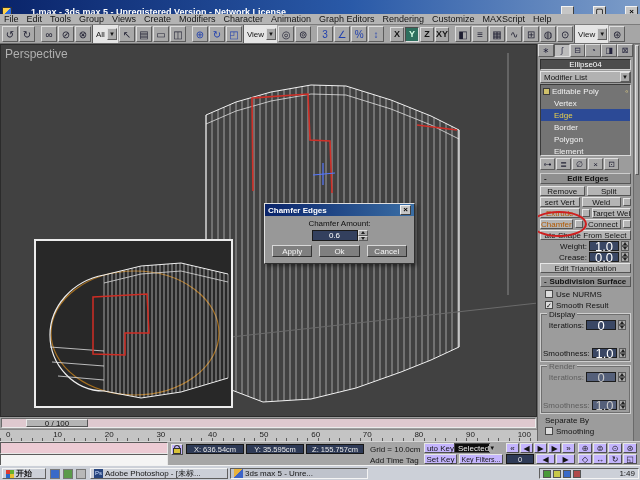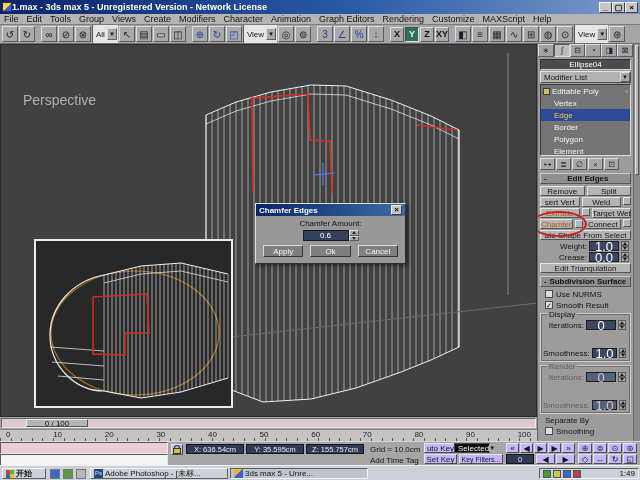--- a/index.html
+++ b/index.html
@@ -1,23 +1,23 @@
 <!DOCTYPE html>
 <html><head>
 <meta charset="utf-8">
 <style>
   * { margin:0; padding:0; box-sizing:border-box; }
   html,body { width:640px; height:480px; overflow:hidden; }
   body { font-family:"Liberation Sans", sans-serif; }
   #root { position:relative; width:640px; height:480px; background:#9f9f9f; font-size:9px; color:#141414; }
 
   
-  .titlebar { position:absolute; left:0; top:0; right:0; height:14px;
+  .titlebar { position:absolute; left:0; top:0; right:0; height:23px;
     background:linear-gradient(90deg,#0a246a,#2a5aa8 55%,#7c9cc8); color:#fff;
-    display:flex; align-items:center; gap:0; padding:0 2px; font-size:9px; font-weight:bold; }
+    display:flex; align-items:center; gap:19px; padding:0 2px; font-size:9px; font-weight:bold; }
   .app-ico { width:10px; height:10px; background:linear-gradient(135deg,#ffd24a 50%,#2a6adf 50%); border:1px solid #333; }
   .titletext { flex:1; white-space:nowrap; overflow:hidden; }
   .winbtn { width:13px; height:11px; background:#c6c6c6; border:1px solid; border-color:#f2f2f2 #3f3f3f #3f3f3f #f2f2f2;
     color:#000; font-size:8px; line-height:9px; text-align:center; font-weight:bold; }
 
   
   .menubar { position:absolute; left:0; top:14px; right:0; height:11px; background:#b4b4b4;
     border-bottom:1px solid #7c7c7c; display:flex; align-items:center; }
   .menu-item { padding:0 4px; font-size:9px; line-height:11px; white-space:nowrap; }
 
@@ -31,25 +31,25 @@
   .tdrop { height:28px; flex:0 0 auto; background:#e5e5e5; border:1px solid; border-color:#5c5c5c #e8e8e8 #e8e8e8 #5c5c5c;
     display:flex; align-items:center; font-size:8px; padding-left:3px; }
   .tdrop .dd { width:10px; height:12px; margin-left:2px; background:#a9a9a9; border:1px solid; border-color:#dedede #5c5c5c #5c5c5c #dedede;
     font-size:6px; display:flex; align-items:center; justify-content:center; }
   .axbtn { width:14px; height:15px; flex:0 0 auto; background:#a9a9a9; border:1px solid; border-color:#dedede #5c5c5c #5c5c5c #dedede;
     font-size:9px; font-weight:bold; display:flex; align-items:center; justify-content:center; }
   .axbtn.active { background:#2e6f5e; color:#d8ffe8; border-color:#4c4c4c #dedede #dedede #4c4c4c; }
 
   
   .viewport { position:absolute; left:0; top:44px; width:537px; height:373px; background:#414141; border:1px solid #2b2b2b; overflow:hidden; }
-  .vp-label { position:absolute; left:22px; top:2px; color:#b0b0b0; font-size:14px;margin-top:45px; }
+  .vp-label { position:absolute; left:4px; top:2px; color:#b0b0b0; font-size:12px; }
   .inset { position:absolute; left:33px; top:194px; width:199px; height:169px; background:#282828; border:2px solid #ececec; z-index:5; }
 
   
-  .dialog { position:absolute; left:255px; top:203px; width:151px; height:61px; background:#989898; z-index:20;
+  .dialog { position:absolute; left:264px; top:203px; width:151px; height:61px; background:#989898; z-index:20;
     border:1px solid; border-color:#e0e0e0 #2f2f2f #2f2f2f #e0e0e0; box-shadow:2px 2px 4px rgba(0,0,0,.45); }
   .dlg-title { height:12px; background:linear-gradient(90deg,#0a246a,#3a6ea5); color:#fff; display:flex; align-items:center;
     padding:0 3px; font-size:8px; font-weight:bold; }
   .dlg-title span:first-child { flex:1; }
   .dlg-close { width:11px; height:10px; background:#c6c6c6; border:1px solid; border-color:#f2f2f2 #3f3f3f #3f3f3f #f2f2f2;
     color:#000; font-size:8px; line-height:8px; text-align:center; }
   .dlg-label { text-align:center; margin-top:3px; font-size:8px; color:#101010; }
   .dlg-spin { display:flex; justify-content:center; margin-top:2px; }
   .dfield { width:46px; height:11px; background:#33405e; color:#fff; border:1px solid #1a1a1a; font-size:8px;
     display:flex; align-items:center; justify-content:center; }
@@ -83,21 +83,21 @@
   .stk-row .ind { width:9px; }
   .stk-row.sel { background:#2c4a96; color:#ecd34a; }
   .stk-ico { width:7px; height:7px; background:#cfc06a; border:1px solid #3c3c3c; flex:0 0 auto; }
   .bulb { margin-left:auto; color:#ffe98a; font-size:8px; }
   .stk-tools { display:flex; gap:1px; padding:1px 2px; }
   .stk-tools .tbtn { width:15px; height:12px; font-size:8px; }
   .roll-head { margin:2px 2px 0; height:11px; background:#8f8f8f; border:1px solid; border-color:#cccccc #565656 #565656 #cccccc;
     display:flex; align-items:center; font-size:8px; font-weight:bold; padding:0 3px; gap:2px; }
   .roll-head .tt { flex:1; text-align:center; }
   .roll-body { padding:2px 2px 1px; display:flex; flex-direction:column; gap:1px; }
-  .prow { display:flex; gap:2px; align-items:flex-start; }
+  .prow { display:flex; gap:2px; align-items:center; }
   .pbtn { flex:1; height:10px; background:#b4b4b4; border:1px solid; border-color:#e6e6e6 #545454 #545454 #e6e6e6;
     font-size:8px; display:flex; align-items:center; justify-content:center; white-space:nowrap; overflow:hidden; }
   .pbtn.orange { color:#b05800; }
   .sqbtn { width:8px; height:8px; flex:0 0 auto; background:#b4b4b4; border:1px solid; border-color:#e6e6e6 #545454 #545454 #e6e6e6;
     font-size:5px; display:flex; align-items:center; justify-content:center; }
   .chamfer-wrap { position:relative; flex:1; display:flex; gap:2px; align-items:center; }
   .anno-ellipse { position:absolute; left:-9px; top:-8px; right:-4px; bottom:-8px; border:2px solid #cf1f1f; border-radius:50%;
     z-index:30; pointer-events:none; }
   .spin-row { display:flex; justify-content:flex-end; align-items:center; gap:2px; font-size:8px; padding-right:2px; }
   .sfield { width:30px; height:10px; background:#3a4764; color:#fff; border:1px solid #1d1d1d; font-size:13px;

